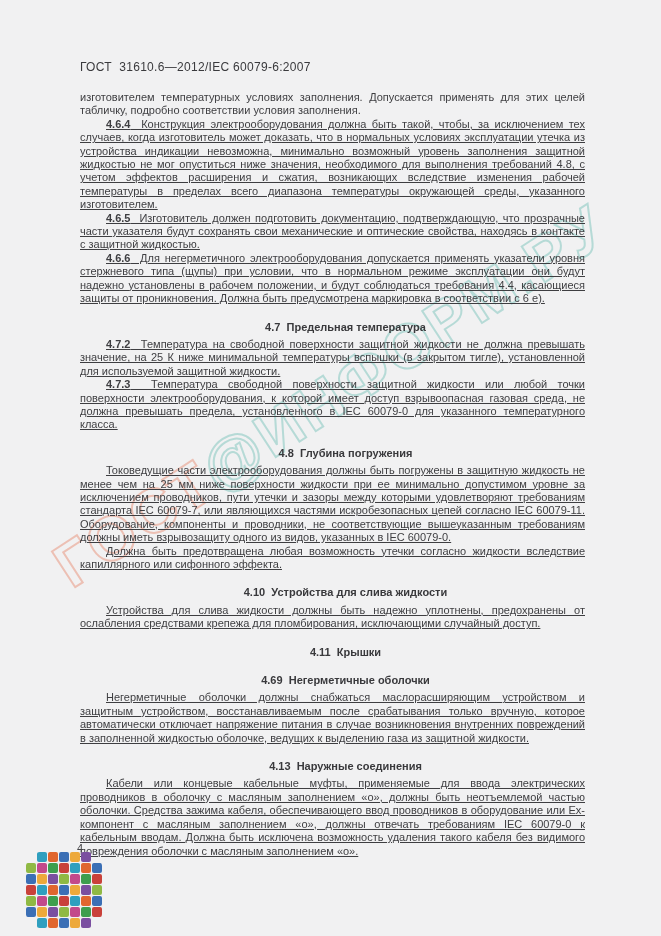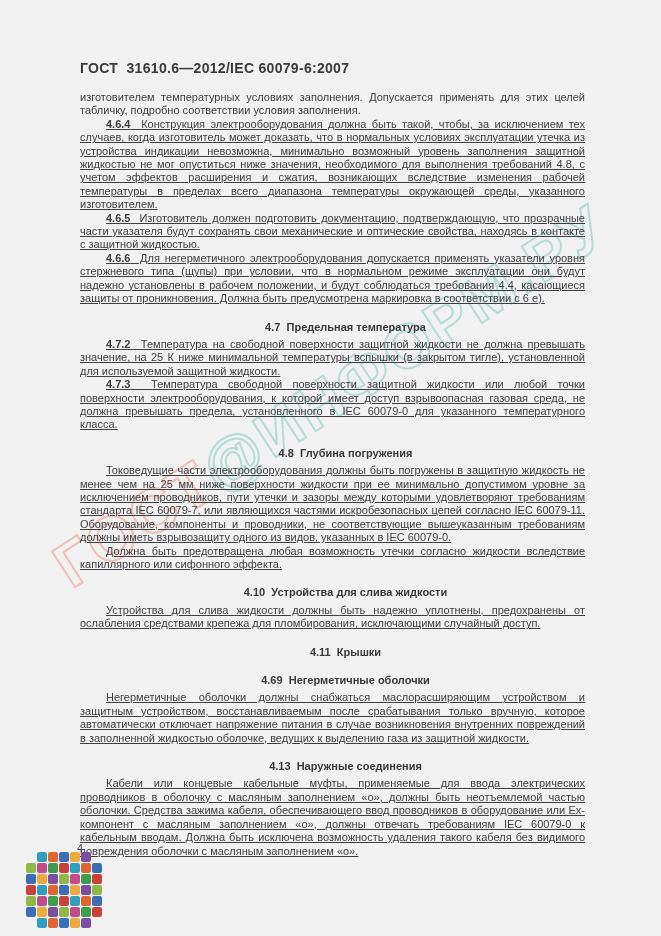--- a/index.html
+++ b/index.html
@@ -7,21 +7,21 @@
     width:661px;height:936px;overflow:hidden;
     background:#ededee;
     font-family:"Liberation Sans","DejaVu Sans",sans-serif;
   }
   .page{
     position:relative;width:661px;height:936px;overflow:hidden;
     background:#f1f1f2;
   }
   .doc-header{
     position:absolute;left:80px;top:60px;
-    font-size:14px;font-weight:bold;color:#3a3a3d;
+    font-size:12px;font-weight:normal;color:#3a3a3d;
     letter-spacing:0.3px;white-space:pre;
   }
   .content{
     position:absolute;left:80px;top:91px;width:505px;
     font-size:11px;line-height:13.4px;color:#3e3e41;
     text-align:justify;
   }
   .content p{margin:0;}
   .content p.indent{text-indent:26px;text-decoration:underline;}
   .content .num{font-weight:bold;}

